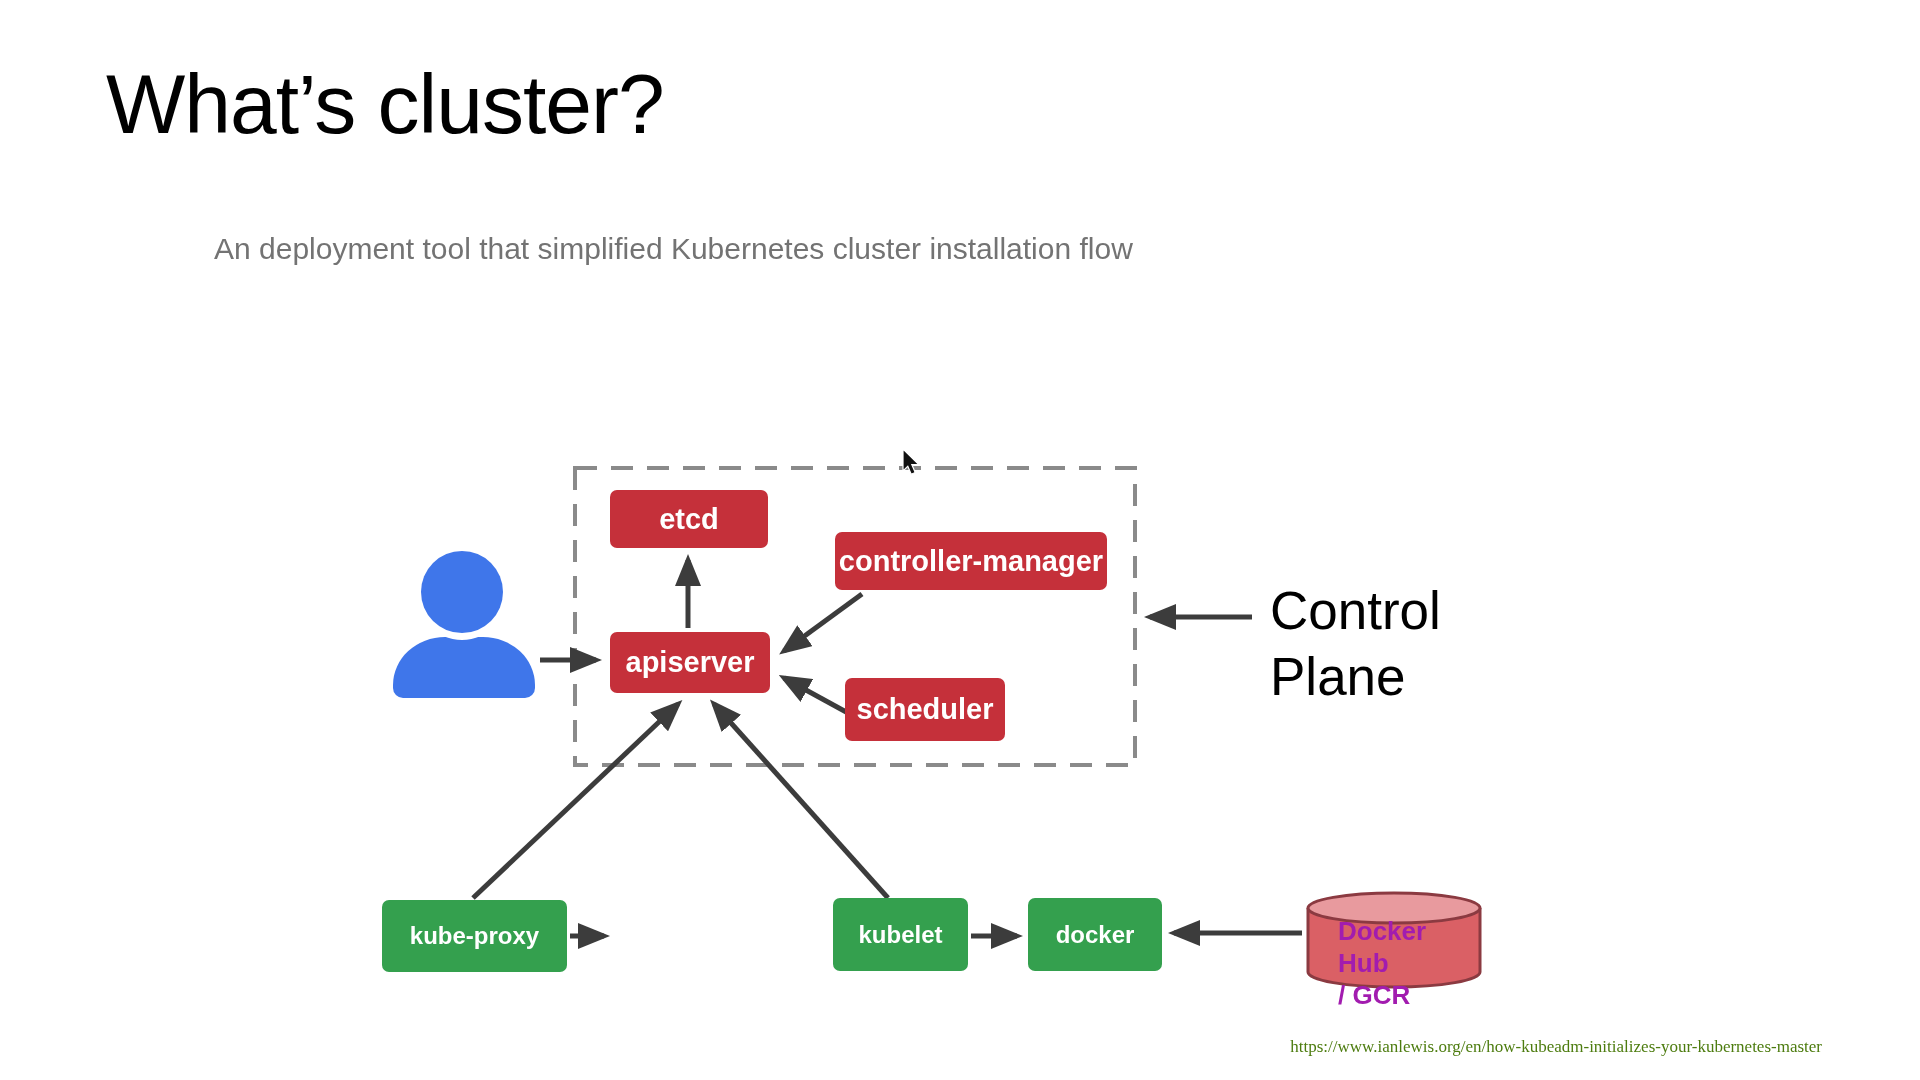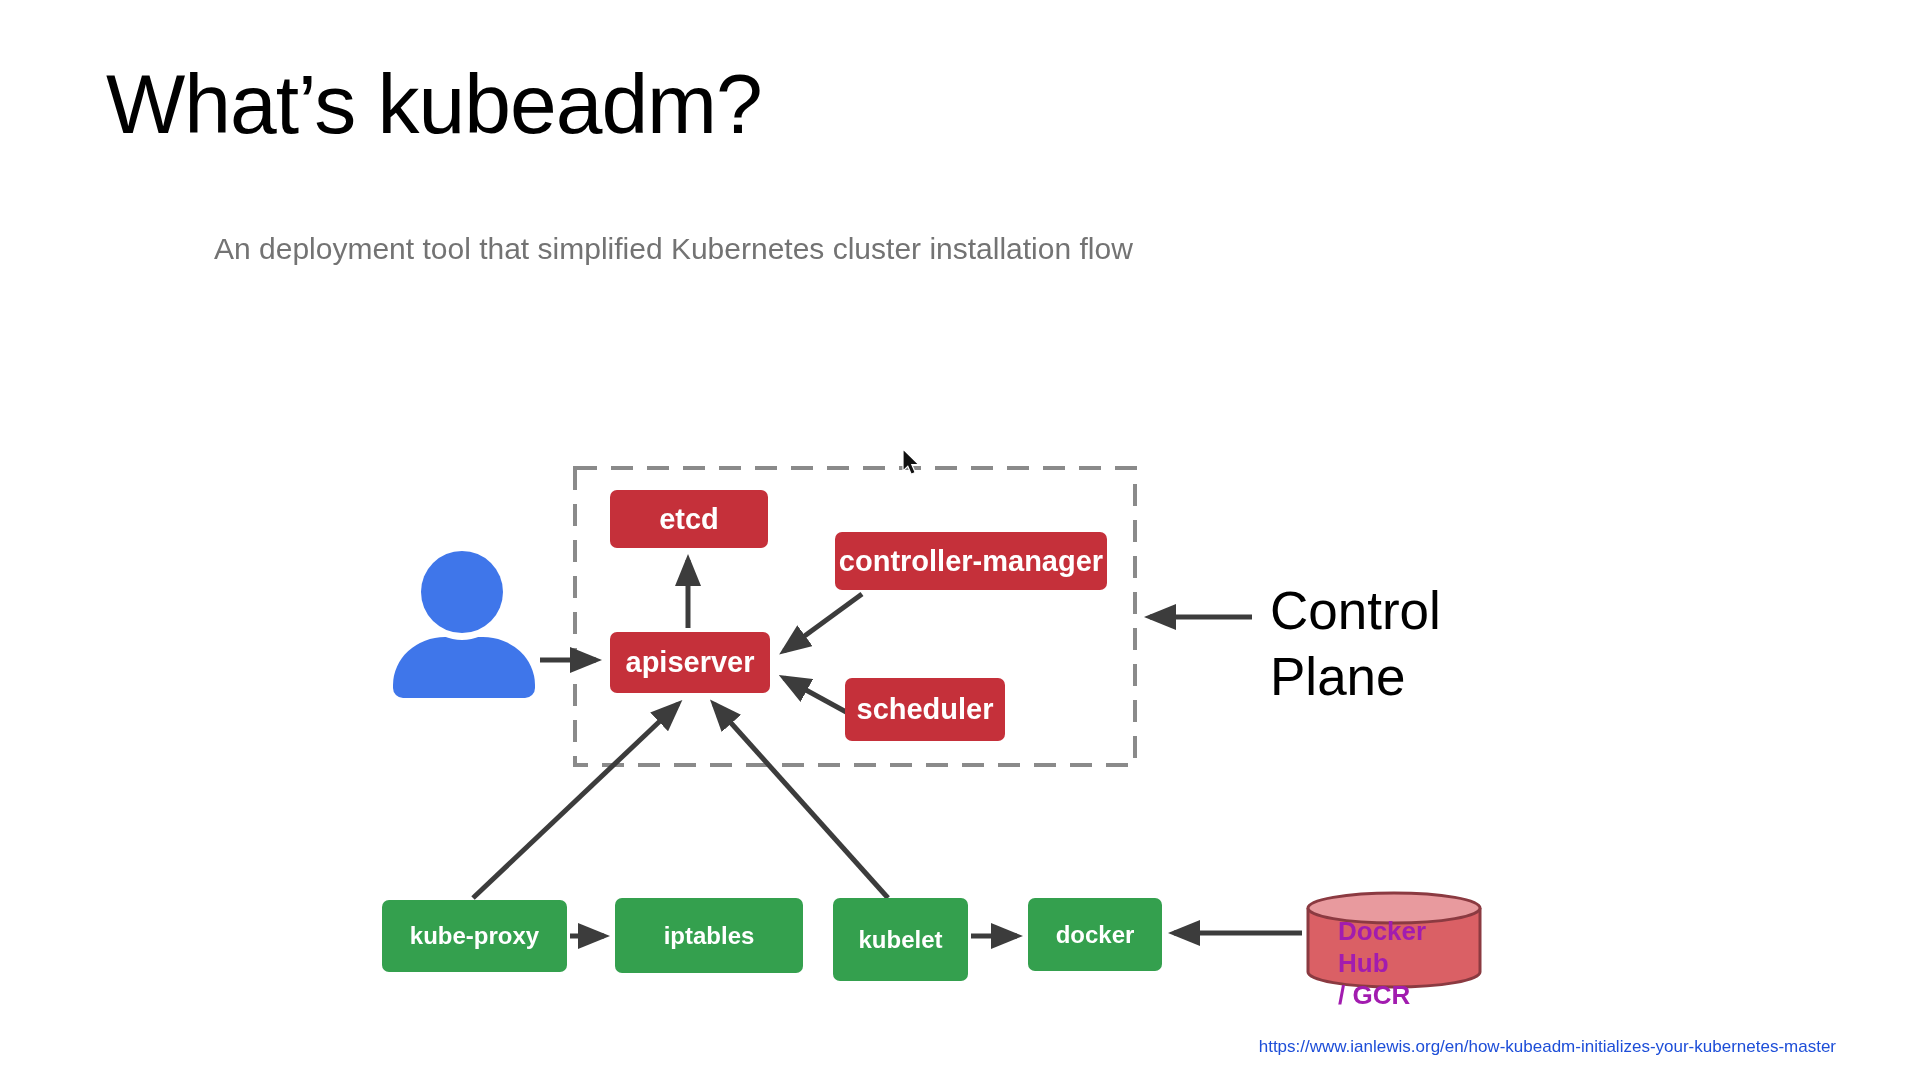--- a/index.html
+++ b/index.html
@@ -26,21 +26,21 @@
     border-radius:7px;
   }
   .red-node{background:#c5303a;font-size:29px;}
   .green-node{background:#34a04e;font-size:24px;}
   .etcd{left:610px;top:490px;width:158px;height:58px;}
   .apiserver{left:610px;top:632px;width:160px;height:61px;}
   .controller-manager{left:835px;top:532px;width:272px;height:58px;}
   .scheduler{left:845px;top:678px;width:160px;height:63px;align-items:center;}
   .kube-proxy{left:382px;top:900px;width:185px;height:72px;}
   .iptables{left:615px;top:898px;width:188px;height:75px;}
-  .kubelet{left:833px;top:898px;width:135px;height:83px;}
+  .kubelet{left:833px;top:898px;width:135px;height:73px;}
   .docker{left:1028px;top:898px;width:134px;height:73px;}
   .control-plane-label{
     position:absolute;left:1270px;top:558px;width:230px;
     font-size:53px;line-height:66px;color:#000;margin-top:20px;
   }
   .user-icon{position:absolute;left:390px;top:548px;width:150px;height:152px;}
   .user-body{
     position:absolute;left:3px;top:89px;width:142px;height:61px;
     background:#3f76ea;
     border-radius:52px 52px 10px 10px / 48px 48px 10px 10px;
@@ -51,30 +51,30 @@
     box-shadow:0 0 0 7px #ffffff;
   }
   .registry{position:absolute;left:1306px;top:891px;width:176px;height:98px;}
   .registry svg{position:absolute;left:0;top:0;}
   .registry-text{
     position:absolute;left:32px;top:24px;
     color:#a21caf;font-weight:bold;font-size:26px;line-height:32px;
   }
   .overlay{position:absolute;left:0;top:0;pointer-events:none;}
   .source-url{
-    position:absolute;right:84px;top:1037px;
-    font-size:17px;color:#1d4ed8;
+    position:absolute;right:98px;top:1037px;
+    font-size:17px;color:#4d7c0f;font-family:Liberation Serif, serif;
   }
 </style>
 </head>
 <body>
 
 <div class="slide">
 
-  <div class="title">What’s kubeadm?</div>
+  <div class="title">What’s cluster?</div>
   <div class="subtitle">An deployment tool that simplified Kubernetes cluster installation flow</div>
 
   <svg class="overlay" width="1920" height="1080" viewBox="0 0 1920 1080">
     <defs>
       <marker id="ah" markerWidth="6.4" markerHeight="5.2" refX="5.2" refY="2.6" orient="auto" markerUnits="strokeWidth">
         <path d="M0,0 L6.4,2.6 L0,5.2 Z" fill="#3c3c3c"></path>
       </marker>
     </defs>
 
     <rect x="575" y="468" width="560" height="297" fill="none" stroke="#8a8a8a" stroke-width="4" stroke-dasharray="22 14"></rect>
@@ -111,23 +111,20 @@
   </div>
   <div class="node red-node scheduler">
     <span>scheduler</span>
   </div>
 
   <div class="control-plane-label">Control Plane</div>
 
   <div class="node green-node kube-proxy">
     <span>kube-proxy</span>
   </div>
-  <div class="node green-node iptables">
-    <span>iptables</span>
-  </div>
   <div class="node green-node kubelet">
     <span>kubelet</span>
   </div>
   <div class="node green-node docker">
     <span>docker</span>
   </div>
 
   <div class="registry">
     <svg width="176" height="98" viewBox="0 0 176 98">
       <path d="M2,17 L2,81 A86,15 0 0 0 174,81 L174,17" fill="#da6065" stroke="#8b3a41" stroke-width="3"></path>

